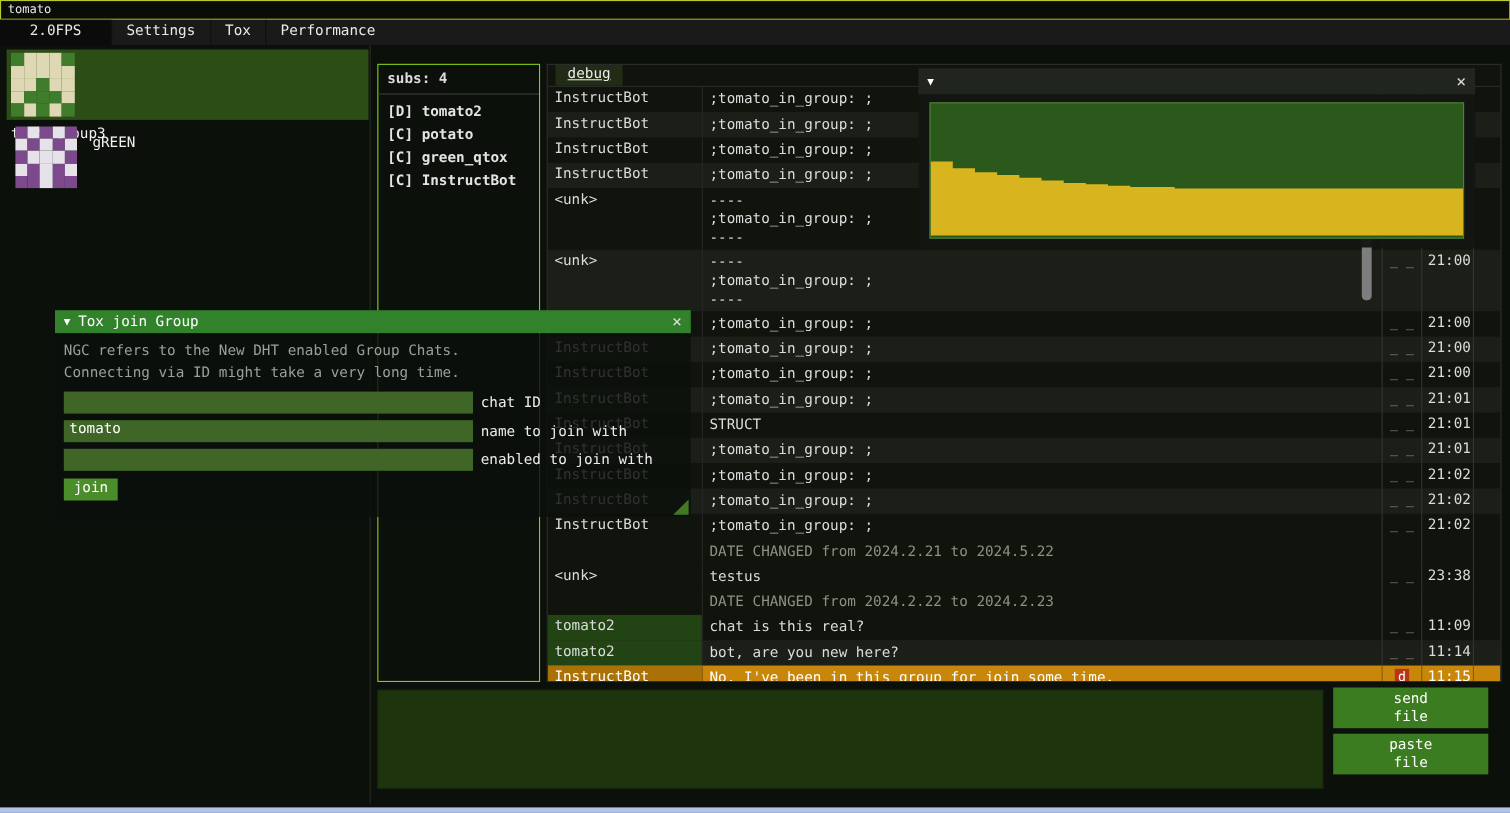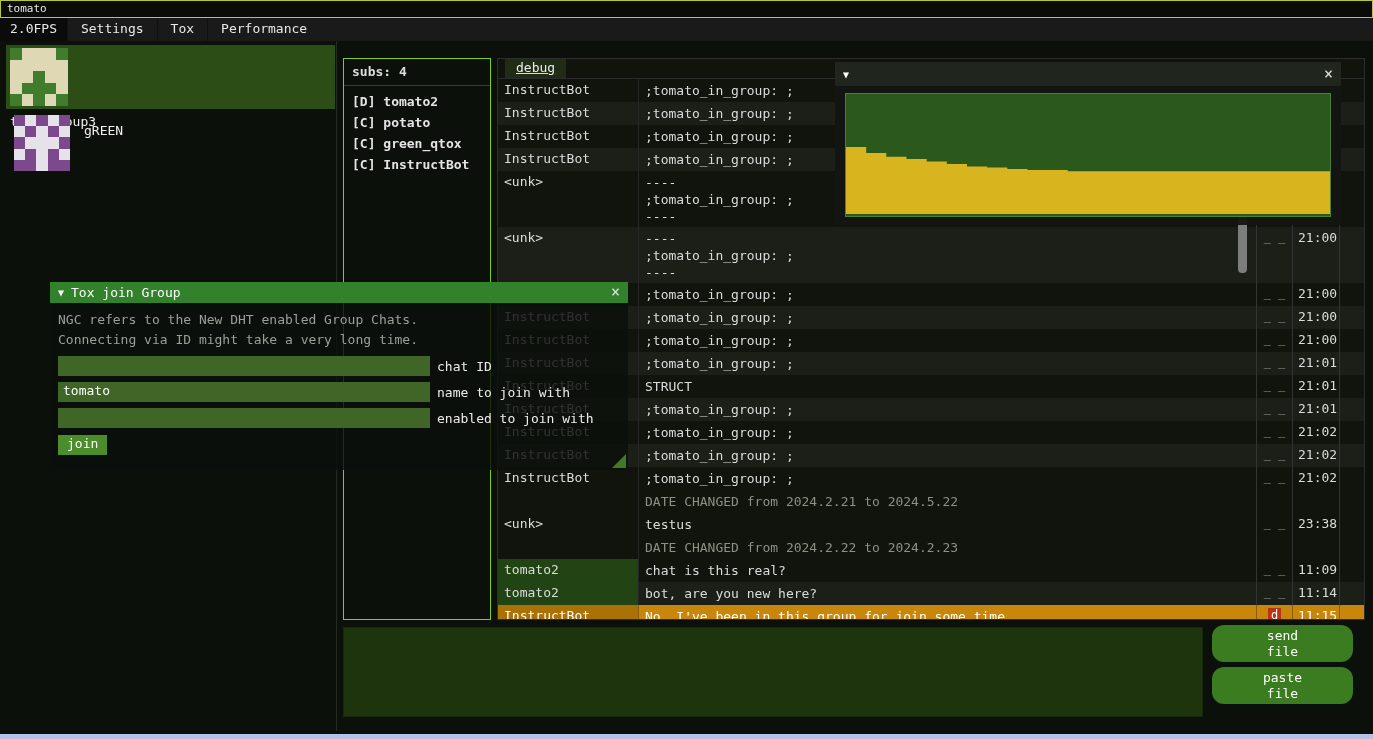--- a/index.html
+++ b/index.html
@@ -18,21 +18,21 @@
     position:absolute; left:0; top:0; width:1373px; height:18px;
     background:#0a0c08; border:1px solid #b9c832;
     font-size:11px; line-height:15px; padding-left:6px; color:#e8e8e8;
   }
   
   .menubar {
     position:absolute; left:0; top:18px; width:1373px; height:23px;
     background:#1a1a1a; display:flex; align-items:stretch;
   }
   .fps {
-    background:#0b0b0b; padding:3px 10px; color:#e8e8e8;
+    background:#0b0b0b; padding:3px 27px; color:#e8e8e8;
   }
   .menu-item { padding:3px 13px; color:#e8e8e8; border-left:1px solid #111; cursor:default; }
   
   .sidebar { position:absolute; left:0; top:41px; width:336px; height:694px; }
   .group-item {
     position:absolute; left:6px; width:329px; height:64px;
     display:flex; align-items:flex-start; padding:3px 4px;
   }
   .group-item.selected { background:#2c4d15; }
   .avatar {
@@ -76,21 +76,21 @@
     background:#7d7d7d; border-radius:4px; z-index:5;
   }
   
   .chat-input {
     position:absolute; left:343px; top:627px; width:860px; height:90px;
     background:#1d340d; border:1px solid #16280a;
   }
   .fbtn {
     position:absolute; left:1212px; width:141px; height:37px;
     background:#3b7c20; color:#fff; display:flex; align-items:center; justify-content:center;
-    white-space:pre-line; text-align:center; line-height:16px; cursor:default;border-radius:12px;
+    white-space:pre-line; text-align:center; line-height:16px; cursor:default;
   }
   .fbtn.send { top:625px; }
   .fbtn.paste { top:667px; }
   
   .iwin { position:absolute; z-index:40; }
   .iwin .wtitle {
     height:21px; display:flex; align-items:center; padding:0 8px; color:#fff;
     position:relative;
   }
   .iwin .collapse { margin-right:7px; font-size:10px; }

